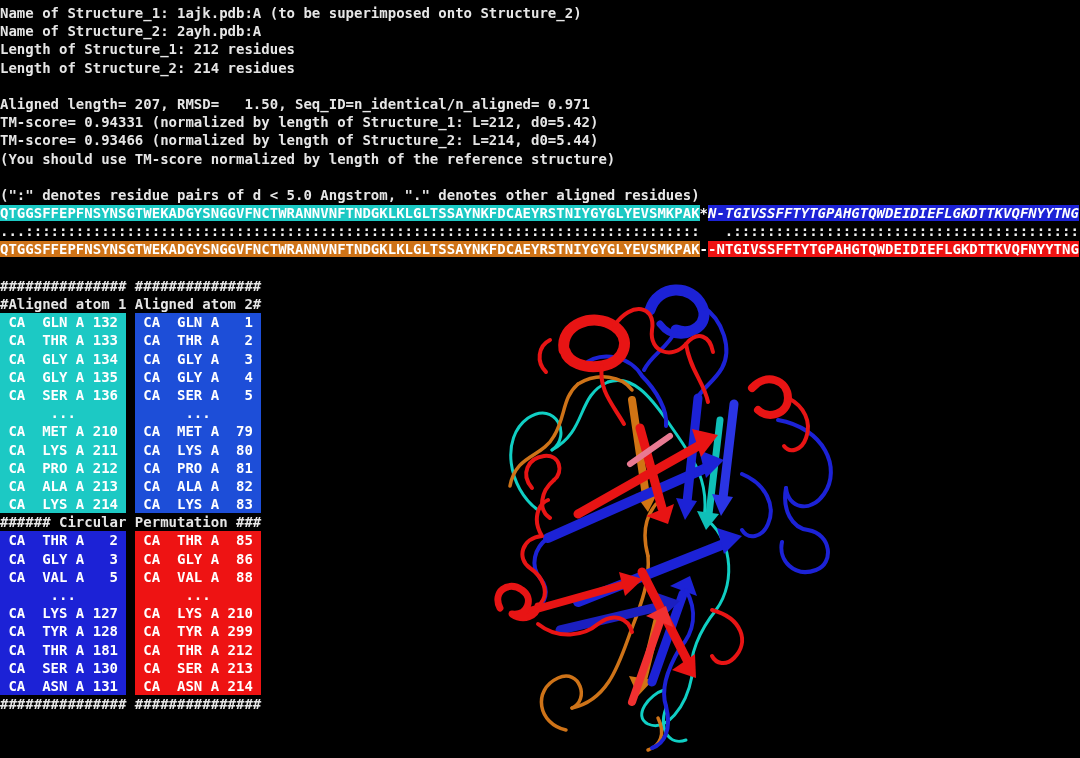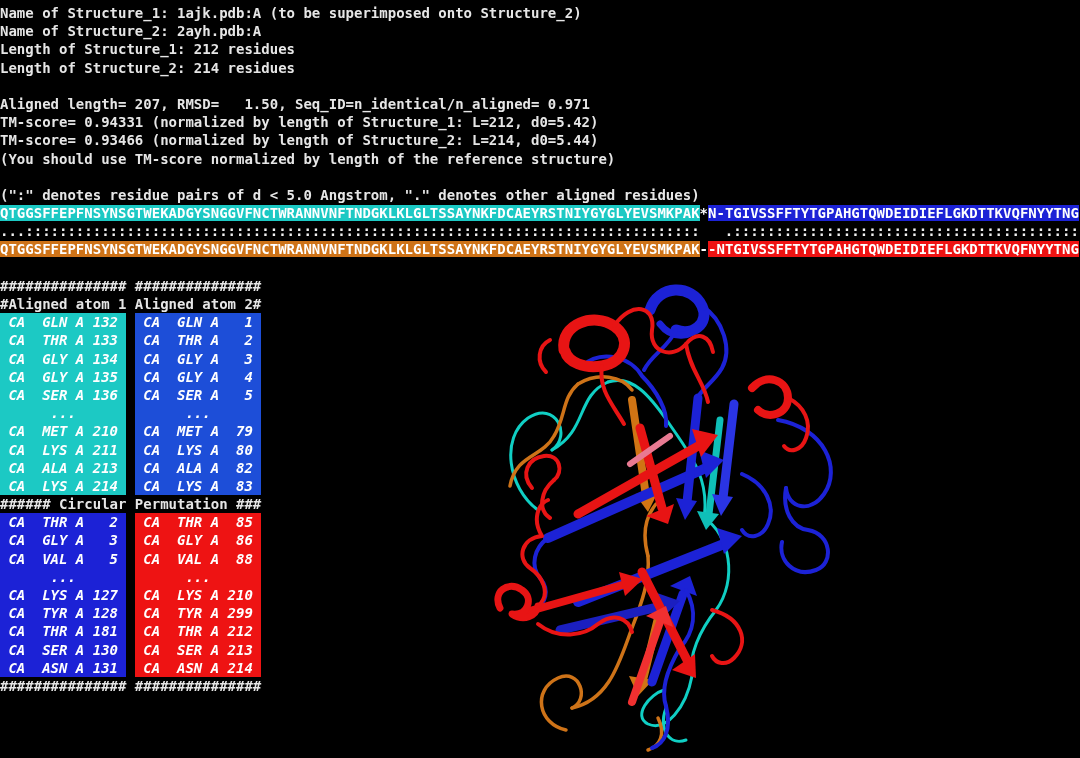--- a/index.html
+++ b/index.html
@@ -6,27 +6,27 @@
   body{width:1080px;height:758px;overflow:hidden;position:relative;
        font-family:"DejaVu Sans Mono",monospace;}
   .console{position:absolute;left:0;top:4px;width:894px;
            font:bold 14px/18.2px "DejaVu Sans Mono",monospace;color:#e6e6e6;}
   .ln{white-space:pre;height:18.2px;}
   .blank{height:18.2px;}
   
   .seq span{color:#fff;text-align:right;}
   .bg-cy{background:#1cc9c4;}
   .bg-or{background:#ce7318;}
-  .bg-bl{background:#1c22d6;}
+  .bg-bl{background:#1c22d6;font-style:italic;}
   .bg-rd{background:#ee1313;}
   .jx{color:#fff;background:transparent;}
   .match{color:#f0f0f0;}
   
   .trow{display:flex;height:18.2px;}
-  .cl{width:15ch;white-space:pre;color:#fff;font-style:italic;}
+  .cl{width:15ch;white-space:pre;color:#fff;}
   .gap1{width:1ch;}
   .c-cy{background:#1cc9c4;}
   .c-or{background:#1d4ed8;}
   .c-bl{background:#1c22d6;}
   .c-rd{background:#ee1313;}
   .hashes,.tblhead,.divider{color:#e6e6e6;}
   
   .viewport{position:absolute;left:480px;top:278px;width:600px;height:480px;}
   svg path{fill:none;stroke-linecap:round;stroke-linejoin:round;}
 </style>
@@ -87,20 +87,25 @@
       </div>
     <div class="trow">
         <div class="cl c-cy"> CA  MET A 210</div>
         <div class="gap1"></div>
         <div class="cl c-or"> CA  MET A  79</div>
       </div>
     <div class="trow">
         <div class="cl c-cy"> CA  LYS A 211</div>
         <div class="gap1"></div>
         <div class="cl c-or"> CA  LYS A  80</div>
+      </div>
+    <div class="trow">
+        <div class="cl c-cy"> CA  PRO A 212</div>
+        <div class="gap1"></div>
+        <div class="cl c-or"> CA  PRO A  81</div>
       </div>
     <div class="trow">
         <div class="cl c-cy"> CA  ALA A 213</div>
         <div class="gap1"></div>
         <div class="cl c-or"> CA  ALA A  82</div>
       </div>
     <div class="trow">
         <div class="cl c-cy"> CA  LYS A 214</div>
         <div class="gap1"></div>
         <div class="cl c-or"> CA  LYS A  83</div>

